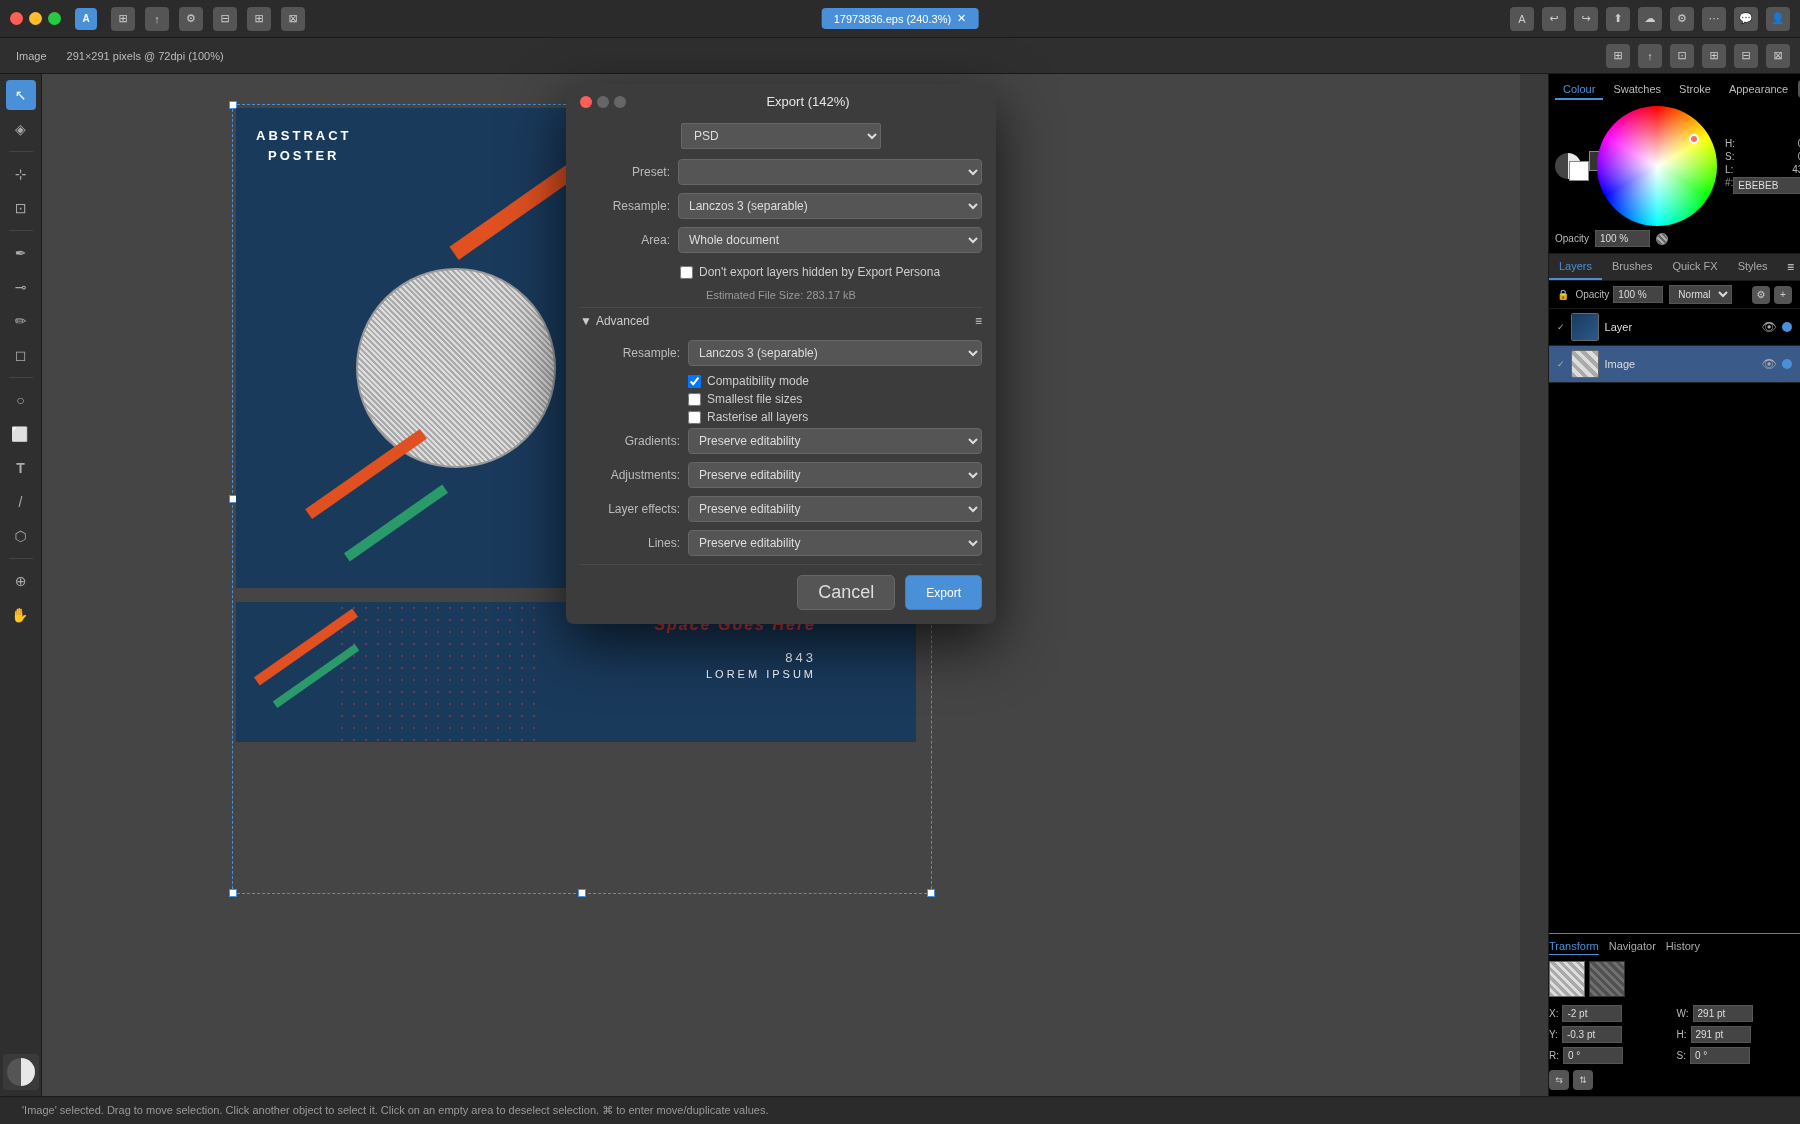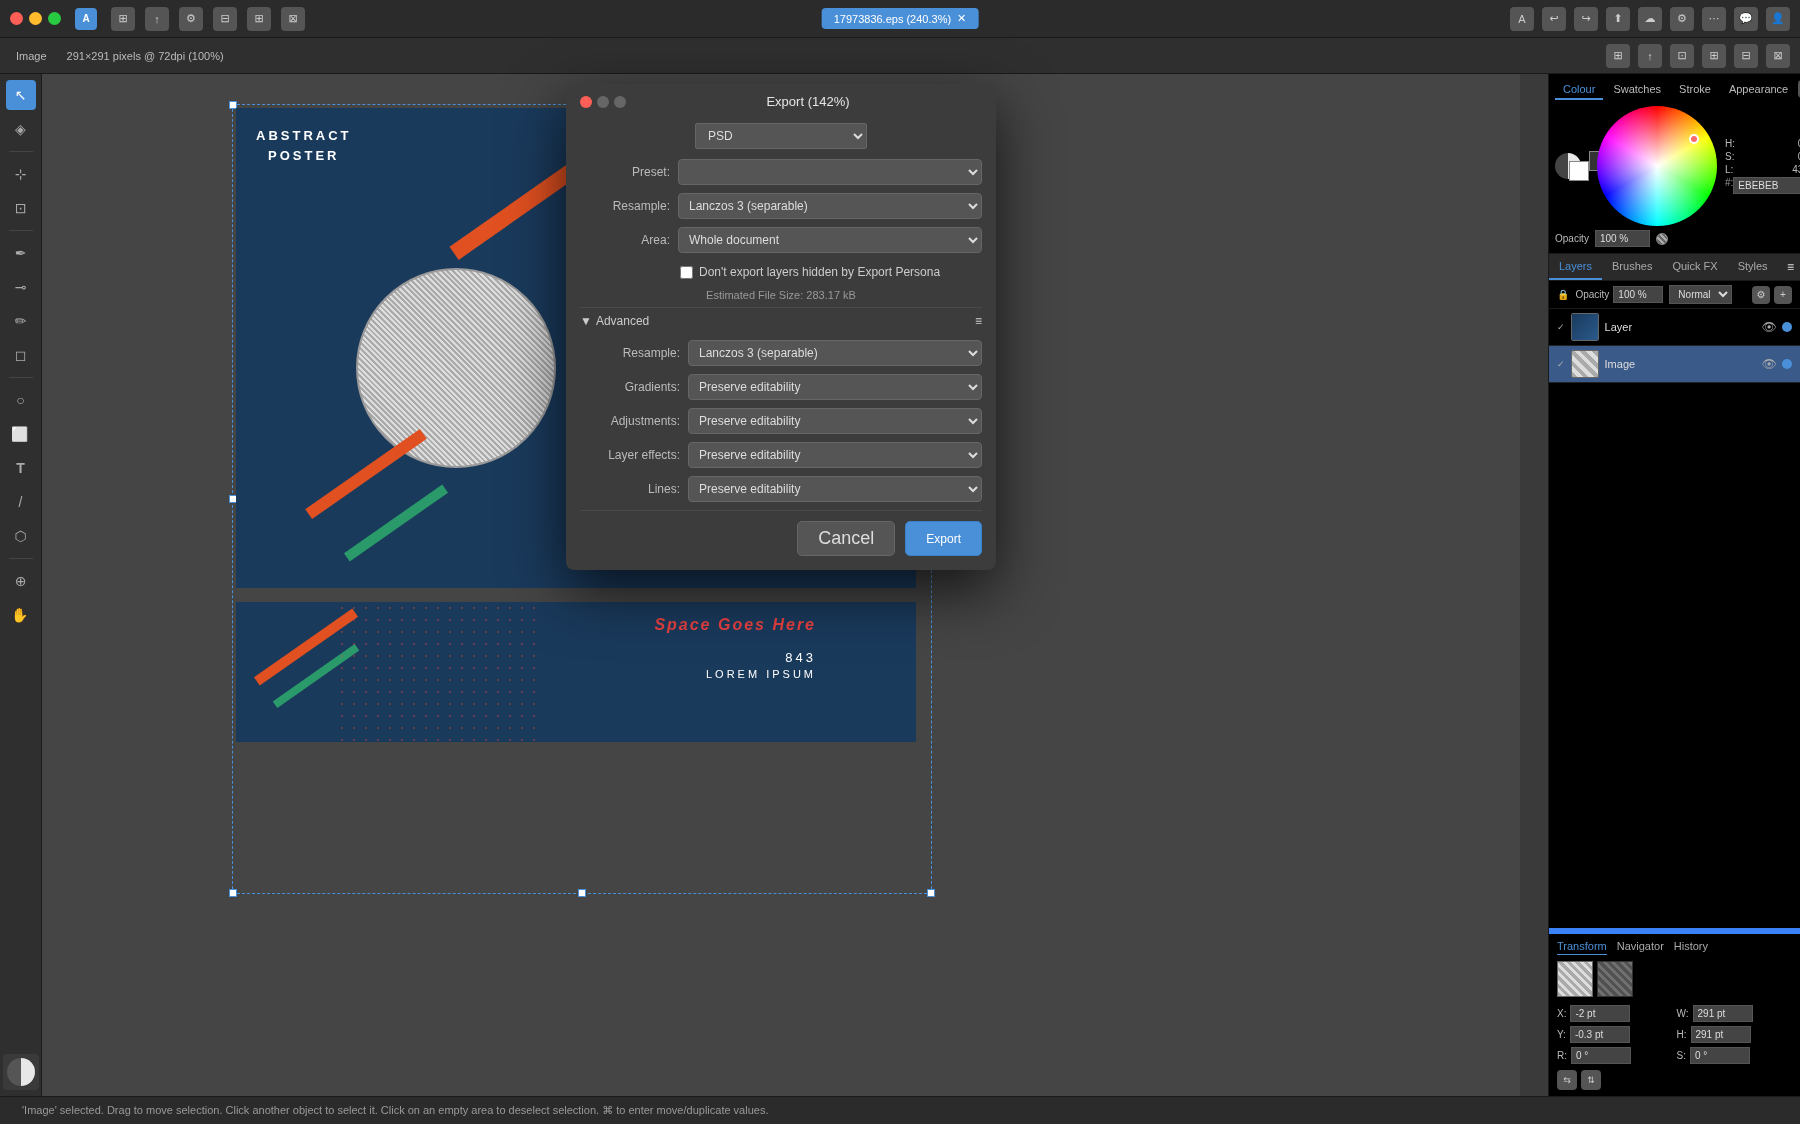--- a/index.html
+++ b/index.html
@@ -260,22 +260,22 @@
       border-radius: 2px;
       overflow: hidden;
       position: relative;
       flex-shrink: 0;
     }
     .layer-name { font-size: 11px; color: #ddd; flex: 1; }
     .layer-eye { width: 14px; height: 14px; color: #aaa; display: flex; align-items: center; justify-content: center; }
 
     
     .transform-panel {
-      border-top: 6px solid #3b82f6;
-      padding: 6px 8px;
+      border-top: 1px solid #3b82f6;
+      padding: 6px 0;
     }
     .transform-tabs {
       display: flex;
       gap: 10px;
       margin-bottom: 6px;
       font-size: 11px;
     }
     .transform-tab {
       color: #aaa;
       cursor: pointer;
@@ -361,21 +361,21 @@
       justify-content: center;
       margin-bottom: 10px;
     }
     .format-select {
       background: #555;
       border: 1px solid #666;
       color: #ddd;
       padding: 4px 8px;
       font-size: 12px;
       border-radius: 2px;
-      width: 172px;
+      width: 200px;
     }
     .field-row {
       display: flex;
       align-items: center;
       margin-bottom: 8px;
       gap: 8px;
     }
     .field-label {
       text-align: right;
       width: 90px;
@@ -956,20 +956,34 @@
       </div>
 
       <div class="advanced-body">
         <div class="adv-field-row">
           <span class="adv-label">Resample:</span>
           <select class="adv-select">
             <option>Lanczos 3 (separable)</option>
           </select>
         </div>
 
+        <div class="adv-checks">
+          <div class="adv-check-row">
+            <input type="checkbox" checked="" style="">
+            <span>Compatibility mode</span>
+          </div>
+          <div class="adv-check-row">
+            <input type="checkbox" style="">
+            <span>Smallest file sizes</span>
+          </div>
+          <div class="adv-check-row">
+            <input type="checkbox" style="">
+            <span>Rasterise all layers</span>
+          </div>
+        </div>
 
         <div class="adv-field-row">
           <span class="adv-label">Gradients:</span>
           <select class="adv-select">
             <option>Preserve editability</option>
           </select>
         </div>
 
         <div class="adv-field-row">
           <span class="adv-label">Adjustments:</span>

